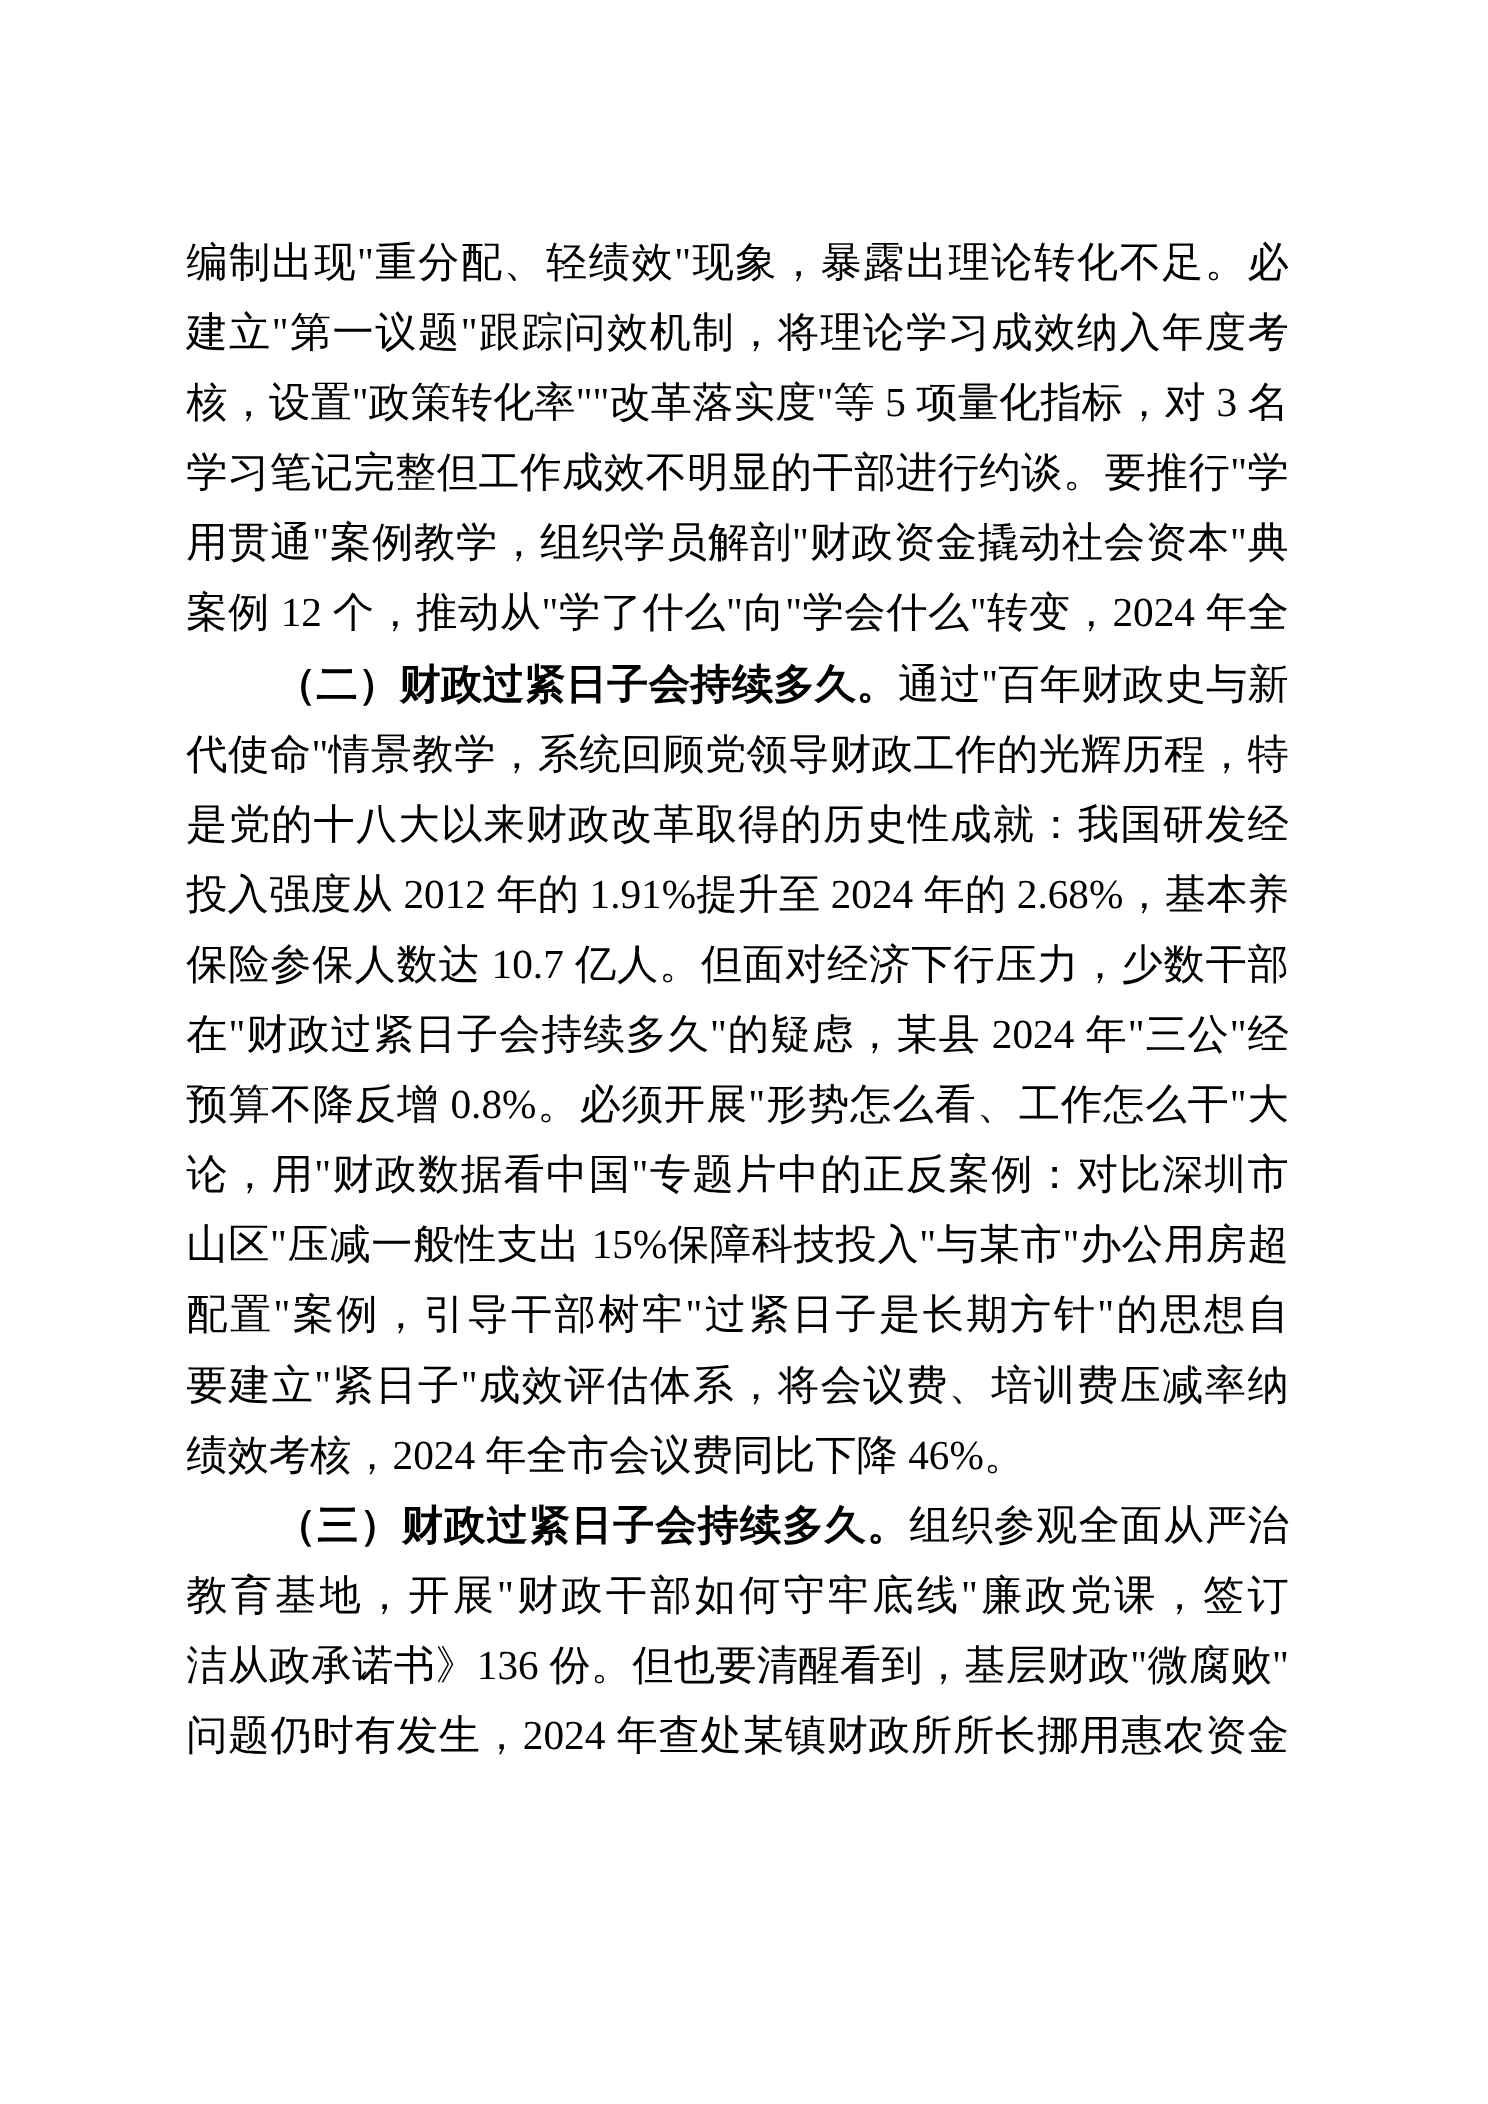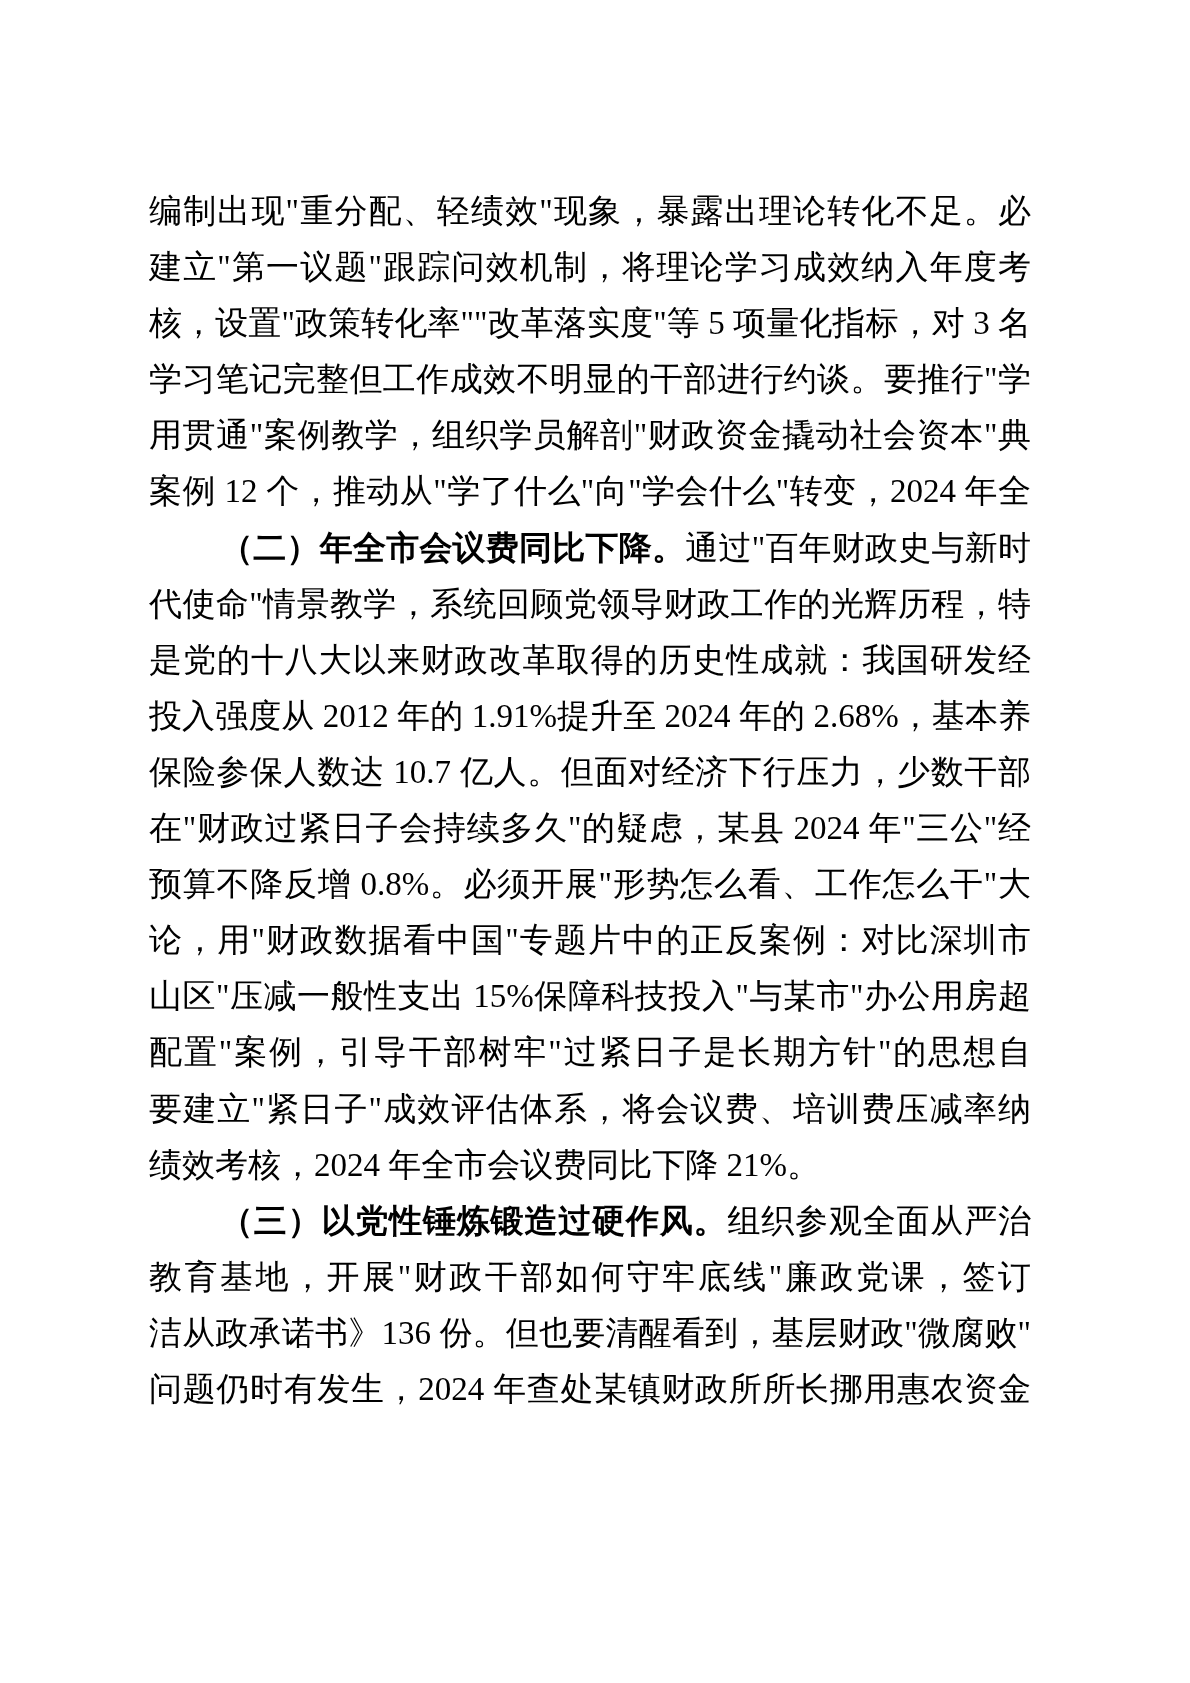--- a/index.html
+++ b/index.html
@@ -51,30 +51,30 @@
 <body>
 
 <div class="page">
   <div class="text-block">
     <div class="line">编制出现"重分配、轻绩效"现象，暴露出理论转化不足。必须</div>
     <div class="line">建立"第一议题"跟踪问效机制，将理论学习成效纳入年度考</div>
     <div class="line">核，设置"政策转化率""改革落实度"等 5 项量化指标，对 3 名</div>
     <div class="line">学习笔记完整但工作成效不明显的干部进行约谈。要推行"学思</div>
     <div class="line">用贯通"案例教学，组织学员解剖"财政资金撬动社会资本"典型</div>
     <div class="line">案例 12 个，推动从"学了什么"向"学会什么"转变，2024 年全</div>
-    <div class="line indent"><span class="lead">（二）年全市会议费同比下降。</span><span>通过"百年财政史与新时</span></div>
+    <div class="line indent"><span class="lead">（二）财政过紧日子会持续多久。</span><span>通过"百年财政史与新时</span></div>
     <div class="line">代使命"情景教学，系统回顾党领导财政工作的光辉历程，特别</div>
     <div class="line">是党的十八大以来财政改革取得的历史性成就：我国研发经费</div>
     <div class="line">投入强度从 2012 年的 1.91%提升至 2024 年的 2.68%，基本养老</div>
     <div class="line">保险参保人数达 10.7 亿人。但面对经济下行压力，少数干部存</div>
     <div class="line">在"财政过紧日子会持续多久"的疑虑，某县 2024 年"三公"经费</div>
     <div class="line">预算不降反增 0.8%。必须开展"形势怎么看、工作怎么干"大讨</div>
     <div class="line">论，用"财政数据看中国"专题片中的正反案例：对比深圳市南</div>
     <div class="line">山区"压减一般性支出 15%保障科技投入"与某市"办公用房超标</div>
     <div class="line">配置"案例，引导干部树牢"过紧日子是长期方针"的思想自觉。</div>
     <div class="line">要建立"紧日子"成效评估体系，将会议费、培训费压减率纳入</div>
-    <div class="line para-end">绩效考核，2024 年全市会议费同比下降 21%。</div>
-    <div class="line indent"><span class="lead">（三）以党性锤炼锻造过硬作风。</span><span>组织参观全面从严治党</span></div>
+    <div class="line para-end">绩效考核，2024 年全市会议费同比下降 46%。</div>
+    <div class="line indent"><span class="lead">（三）财政过紧日子会持续多久。</span><span>组织参观全面从严治党</span></div>
     <div class="line">教育基地，开展"财政干部如何守牢底线"廉政党课，签订《廉</div>
     <div class="line">洁从政承诺书》136 份。但也要清醒看到，基层财政"微腐败"</div>
     <div class="line">问题仍时有发生，2024 年查处某镇财政所所长挪用惠农资金案</div>
   </div>
 </div>
 
 </body></html>

